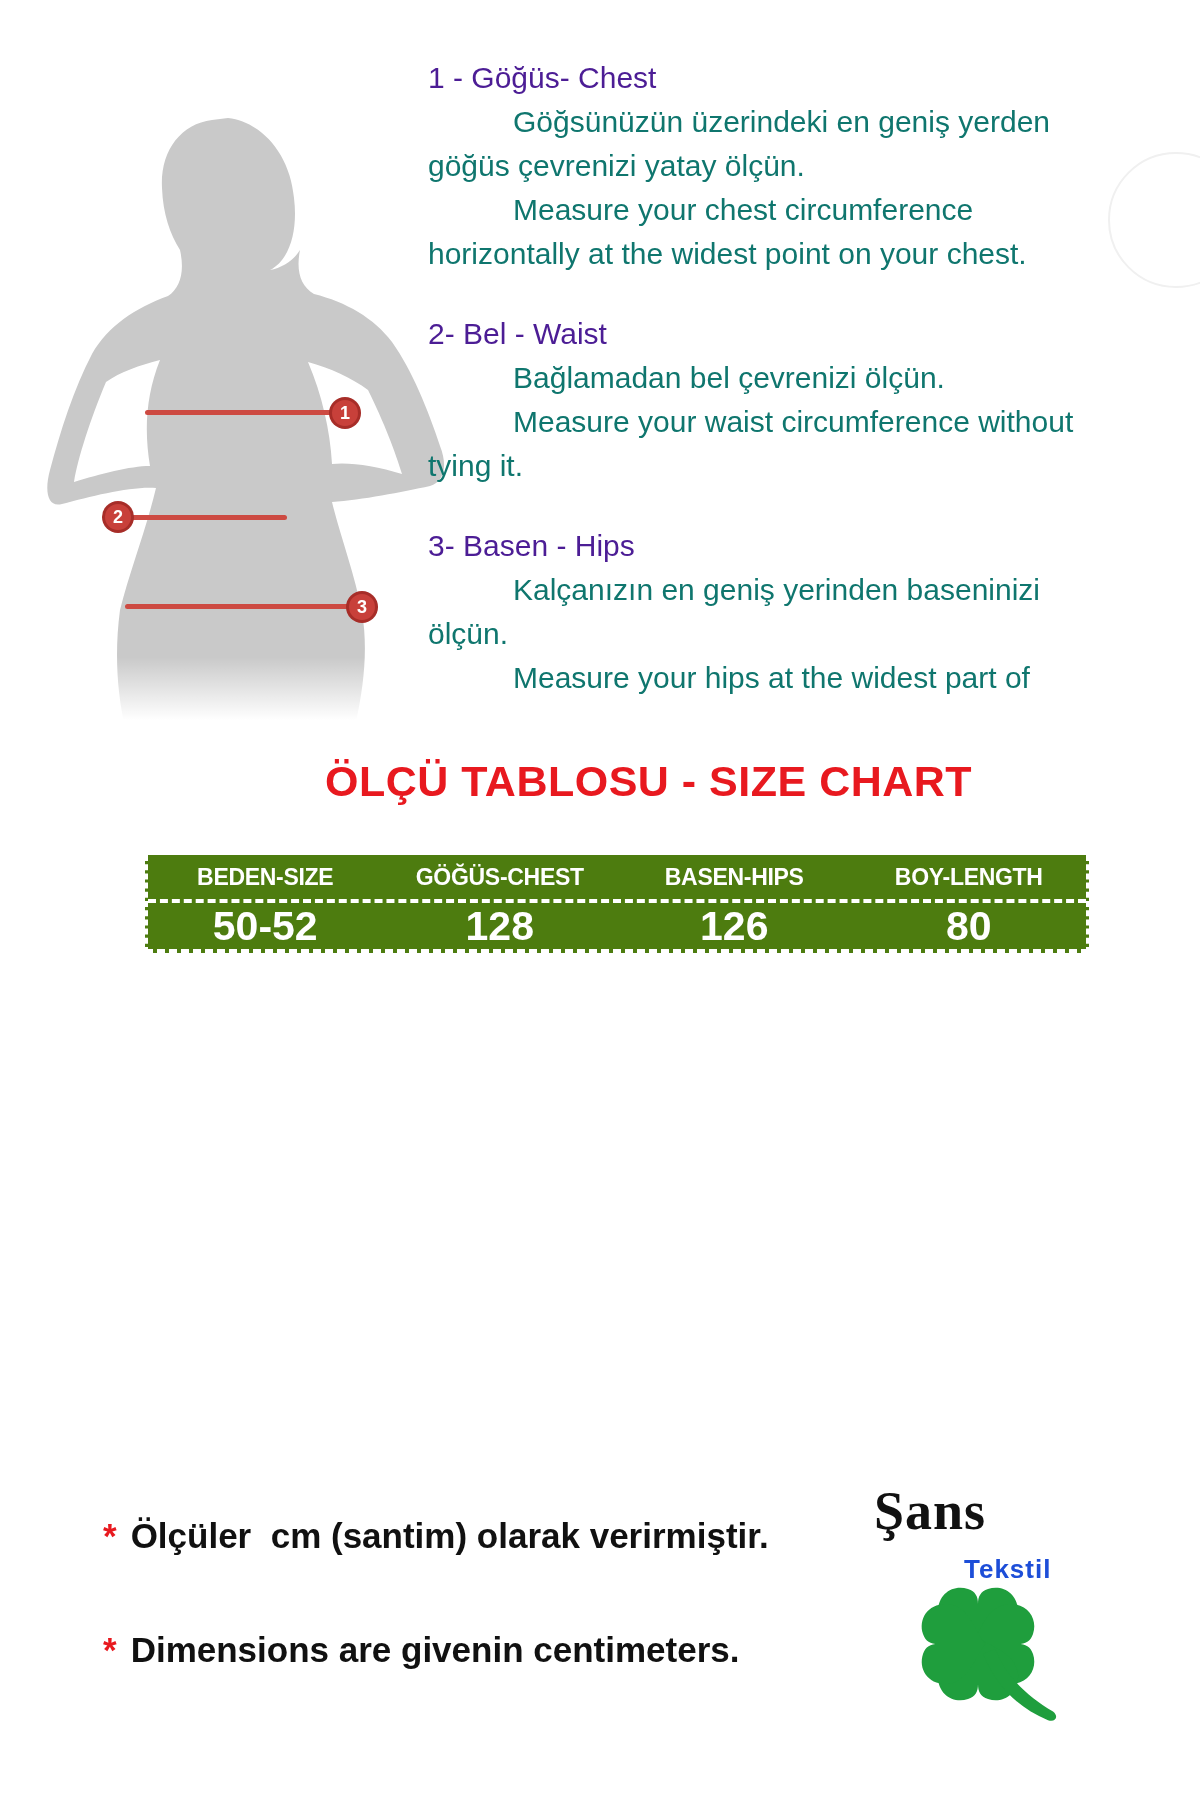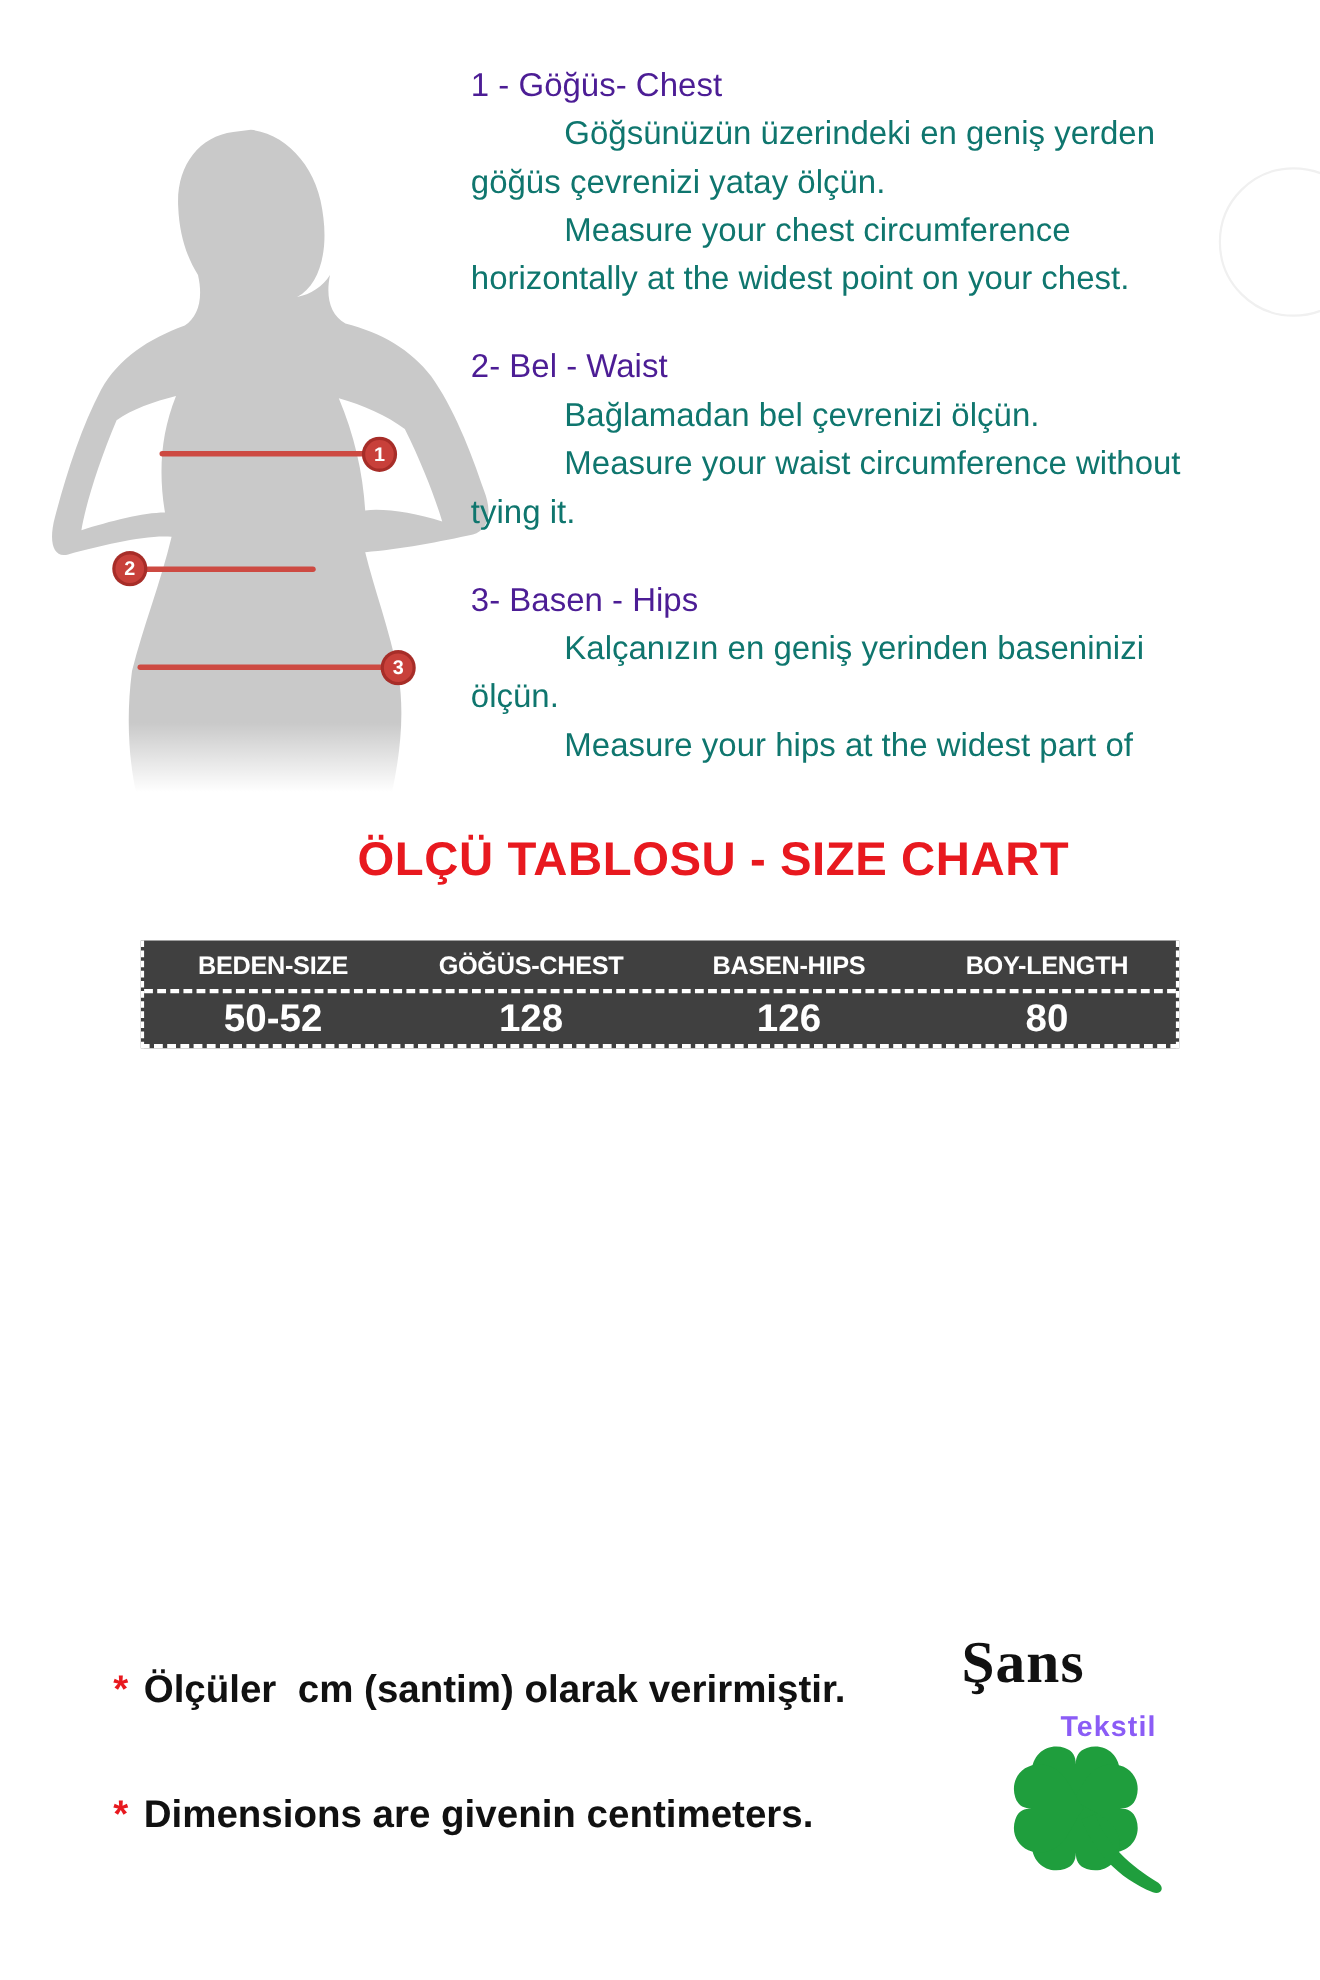--- a/index.html
+++ b/index.html
@@ -39,54 +39,54 @@
     color:#0f766e;font-size:30px;line-height:44px;white-space:pre-wrap;
   }
   .body-line.ind{padding-left:85px;}
 
   
   .chart-title{
     position:absolute;left:325px;top:757px;
     color:#e8191f;font-size:43px;font-weight:bold;letter-spacing:.5px;
   }
   .size-table{
-    position:absolute;left:128px;top:855px;width:944px;
-    background:#404040;box-sizing:border-box;
+    position:absolute;left:145px;top:855px;width:944px;
+    background:#4d7c0f;box-sizing:border-box;
     border-left:3px dashed #fff;border-right:3px dashed #fff;border-bottom:4px dashed #fff;
   }
   .table-row{display:flex;}
   .table-row.header{border-bottom:4px dashed #fff;height:44px;}
   .table-row.values{height:46px;}
   .cell{
     flex:1;display:flex;align-items:center;justify-content:center;
     color:#ffffff;font-weight:bold;
   }
   .table-row.header .cell{font-size:23px;letter-spacing:-.3px;}
-  .table-row.values .cell{font-size:35px;}
+  .table-row.values .cell{font-size:41px;}
 
   
   .note{
     position:absolute;left:75px;font-size:35px;font-weight:bold;color:#111;
     white-space:pre-wrap;
     margin-left:28px;
   }
   .note .star{color:#e8191f;margin-right:14px;}
   .note1{top:1516px;}
   .note2{top:1630px;}
 
   
   .logo{position:absolute;left:860px;top:1480px;width:260px;height:260px;}
   .logo-name{
     position:absolute;left:14px;top:0;
     font-family:Liberation Serif, serif;font-weight:bold;font-size:54px;color:#111;
     letter-spacing:1px;
   }
   .logo-sub{
     position:absolute;left:104px;top:74px;
-    font-family:"Liberation Sans",sans-serif;font-weight:bold;font-size:26px;color:#8b5cf6;
+    font-family:"Liberation Sans",sans-serif;font-weight:bold;font-size:26px;color:#1d4ed8;
     letter-spacing:1px;
   }
   .clover{position:absolute;left:40px;top:100px;}
 </style>
 </head>
 <body>
 
 <div id="page">
 
   <div class="faint-circle"></div>

